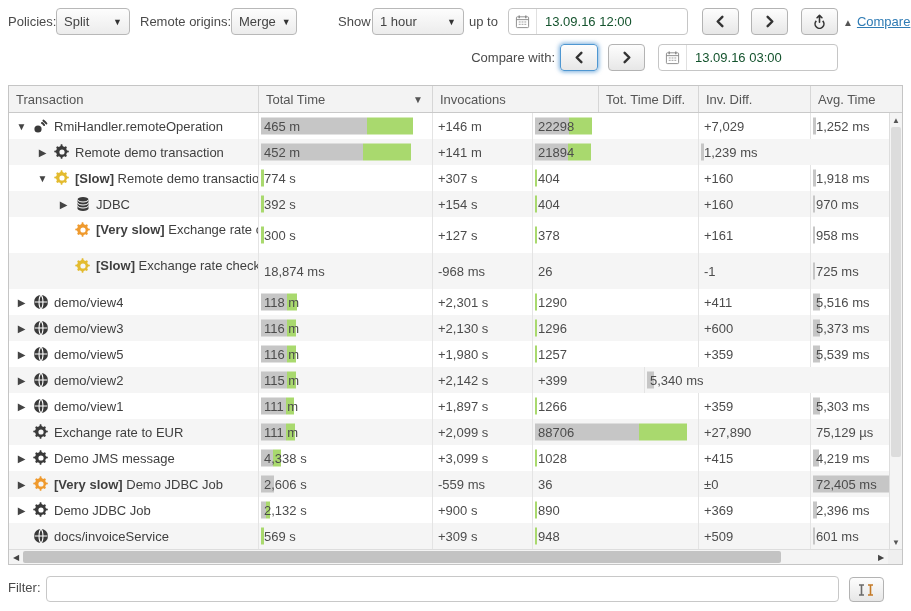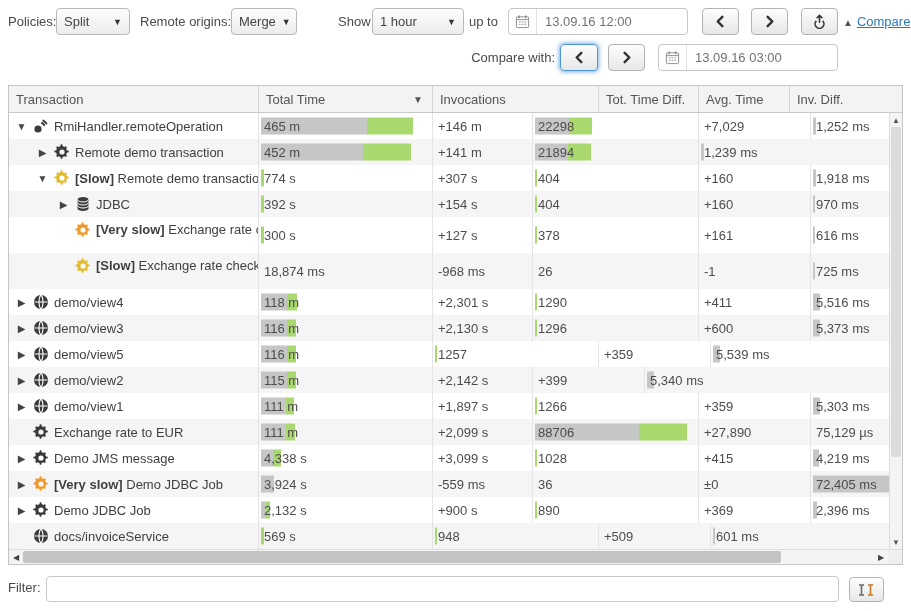--- a/index.html
+++ b/index.html
@@ -12,21 +12,21 @@
   .lbl { line-height:27px; color:#4a4a4a; white-space:nowrap; }
   .sel { height:27px; border:1px solid #b8b8b8; border-radius:4px;
          background:linear-gradient(#fdfdfd,#ececec); display:flex;
          align-items:center; padding:0 7px; cursor:pointer; }
   .sel .val { flex:1; color:#444; }
   .sel .car { font-size:9px; color:#333; margin-left:6px; }
   .dinput { height:27px; border:1px solid #c6c6c6; border-radius:4px;
             background:#fff; display:flex; align-items:center; }
   .dinput .ico { width:28px; display:flex; justify-content:center;
                  border-right:1px solid #e0e0e0; align-self:stretch; align-items:center; }
-  .dinput .dtx { padding:0 8px; color:#737373; }
+  .dinput .dtx { padding:0 8px; color:#14532d; }
   .btn { height:27px; border:1px solid #b3b3b3; border-radius:4px;
          background:linear-gradient(#fdfdfd,#e7e7e7); display:flex;
          align-items:center; justify-content:center; cursor:pointer; color:#333; }
   .btn.focused { border-color:#4f97d1; box-shadow:0 0 4px 1px rgba(77,148,210,.75); }
   .linkcmp { line-height:27px; white-space:nowrap; }
   .linkcmp .tri { color:#555; font-size:10px; margin-right:4px; }
   .linkcmp a { color:#2e7bb4; text-decoration:underline; cursor:pointer; }
 
   
   .tablebox { position:absolute; left:8px; top:85px; width:895px; height:480px;
@@ -193,25 +193,25 @@
     <div class="hcell" style="width:174px">
         <span>Total Time</span>
         <span class="sort">▼</span>
       </div>
     <div class="hcell" style="width:166px">
         <span>Invocations</span>
       </div>
     <div class="hcell" style="width:100px">
         <span>Tot. Time Diff.</span>
       </div>
+    <div class="hcell" style="width:112px">
+        <span>Inv. Diff.</span>
+      </div>
     <div class="hcell" style="flex:1">
         <span>Avg. Time</span>
-      </div>
-    <div class="hcell" style="width:112px">
-        <span>Inv. Diff.</span>
       </div>
   </div>
   <div class="tbodywrap">
     <div class="rowscol" id="rows">
         <div class="trow">
           <div class="tcell ctrans" style="width:250px;padding-left:6px">
             <span class="twisty">▼</span>
             <svg class="ricon" style="color:#3a3a3a">
               <use href="#sym-remote"></use>
             </svg>
@@ -376,21 +376,21 @@
             <span class="vtx">378</span>
           </div>
           <div class="tcell vcell" style="width:112px">
             <span class="vtx">+161</span>
           </div>
           <div class="tcell vcell" style="flex:1">
             <span class="bar">
               <span style="width:2px;background:#c6c6c6"></span>
               <span style="width:0px;background:#a9d96e"></span>
             </span>
-            <span class="vtx">616 ms</span>
+            <span class="vtx">958 ms</span>
           </div>
         </div>
         <div class="trow alt tall">
           <div class="tcell ctrans" style="width:250px;padding-left:48px">
             <span class="twisty"></span>
             <svg class="ricon" style="color:#e3bb2f">
               <use href="#sym-gear"></use>
             </svg>
             <span class="tname"><b>[Slow]</b> Exchange rate checks via '</span>
           </div>
@@ -494,20 +494,23 @@
             </svg>
             <span class="tname">demo/view5</span>
           </div>
           <div class="tcell vcell" style="width:174px">
             <span class="bar">
               <span style="width:26px;background:#c6c6c6"></span>
               <span style="width:9px;background:#a9d96e"></span>
             </span>
             <span class="vtx">116 m</span>
           </div>
+          <div class="tcell vcell" style="width:100px">
+            <span class="vtx">+1,980 s</span>
+          </div>
           <div class="tcell vcell" style="width:166px">
             <span class="bar">
               <span style="width:0px;background:#c6c6c6"></span>
               <span style="width:2px;background:#a9d96e"></span>
             </span>
             <span class="vtx">1257</span>
           </div>
           <div class="tcell vcell" style="width:112px">
             <span class="vtx">+359</span>
           </div>
@@ -658,21 +661,21 @@
             <svg class="ricon" style="color:#ef9a2e">
               <use href="#sym-gear"></use>
             </svg>
             <span class="tname"><b>[Very slow]</b> Demo JDBC Job</span>
           </div>
           <div class="tcell vcell" style="width:174px">
             <span class="bar">
               <span style="width:13px;background:#c6c6c6"></span>
               <span style="width:0px;background:#a9d96e"></span>
             </span>
-            <span class="vtx">3,924 s</span>
+            <span class="vtx">2,606 s</span>
           </div>
           <div class="tcell vcell" style="width:100px">
             <span class="vtx">-559 ms</span>
           </div>
           <div class="tcell vcell" style="width:166px">
             <span class="vtx">36</span>
           </div>
           <div class="tcell vcell" style="width:112px">
             <span class="vtx">±0</span>
           </div>
@@ -727,20 +730,23 @@
               <use href="#sym-globe"></use>
             </svg>
             <span class="tname">docs/invoiceService</span>
           </div>
           <div class="tcell vcell" style="width:174px">
             <span class="bar">
               <span style="width:0px;background:#c6c6c6"></span>
               <span style="width:3px;background:#a9d96e"></span>
             </span>
             <span class="vtx">569 s</span>
+          </div>
+          <div class="tcell vcell" style="width:100px">
+            <span class="vtx">+309 s</span>
           </div>
           <div class="tcell vcell" style="width:166px">
             <span class="bar">
               <span style="width:0px;background:#c6c6c6"></span>
               <span style="width:2px;background:#a9d96e"></span>
             </span>
             <span class="vtx">948</span>
           </div>
           <div class="tcell vcell" style="width:112px">
             <span class="vtx">+509</span>

